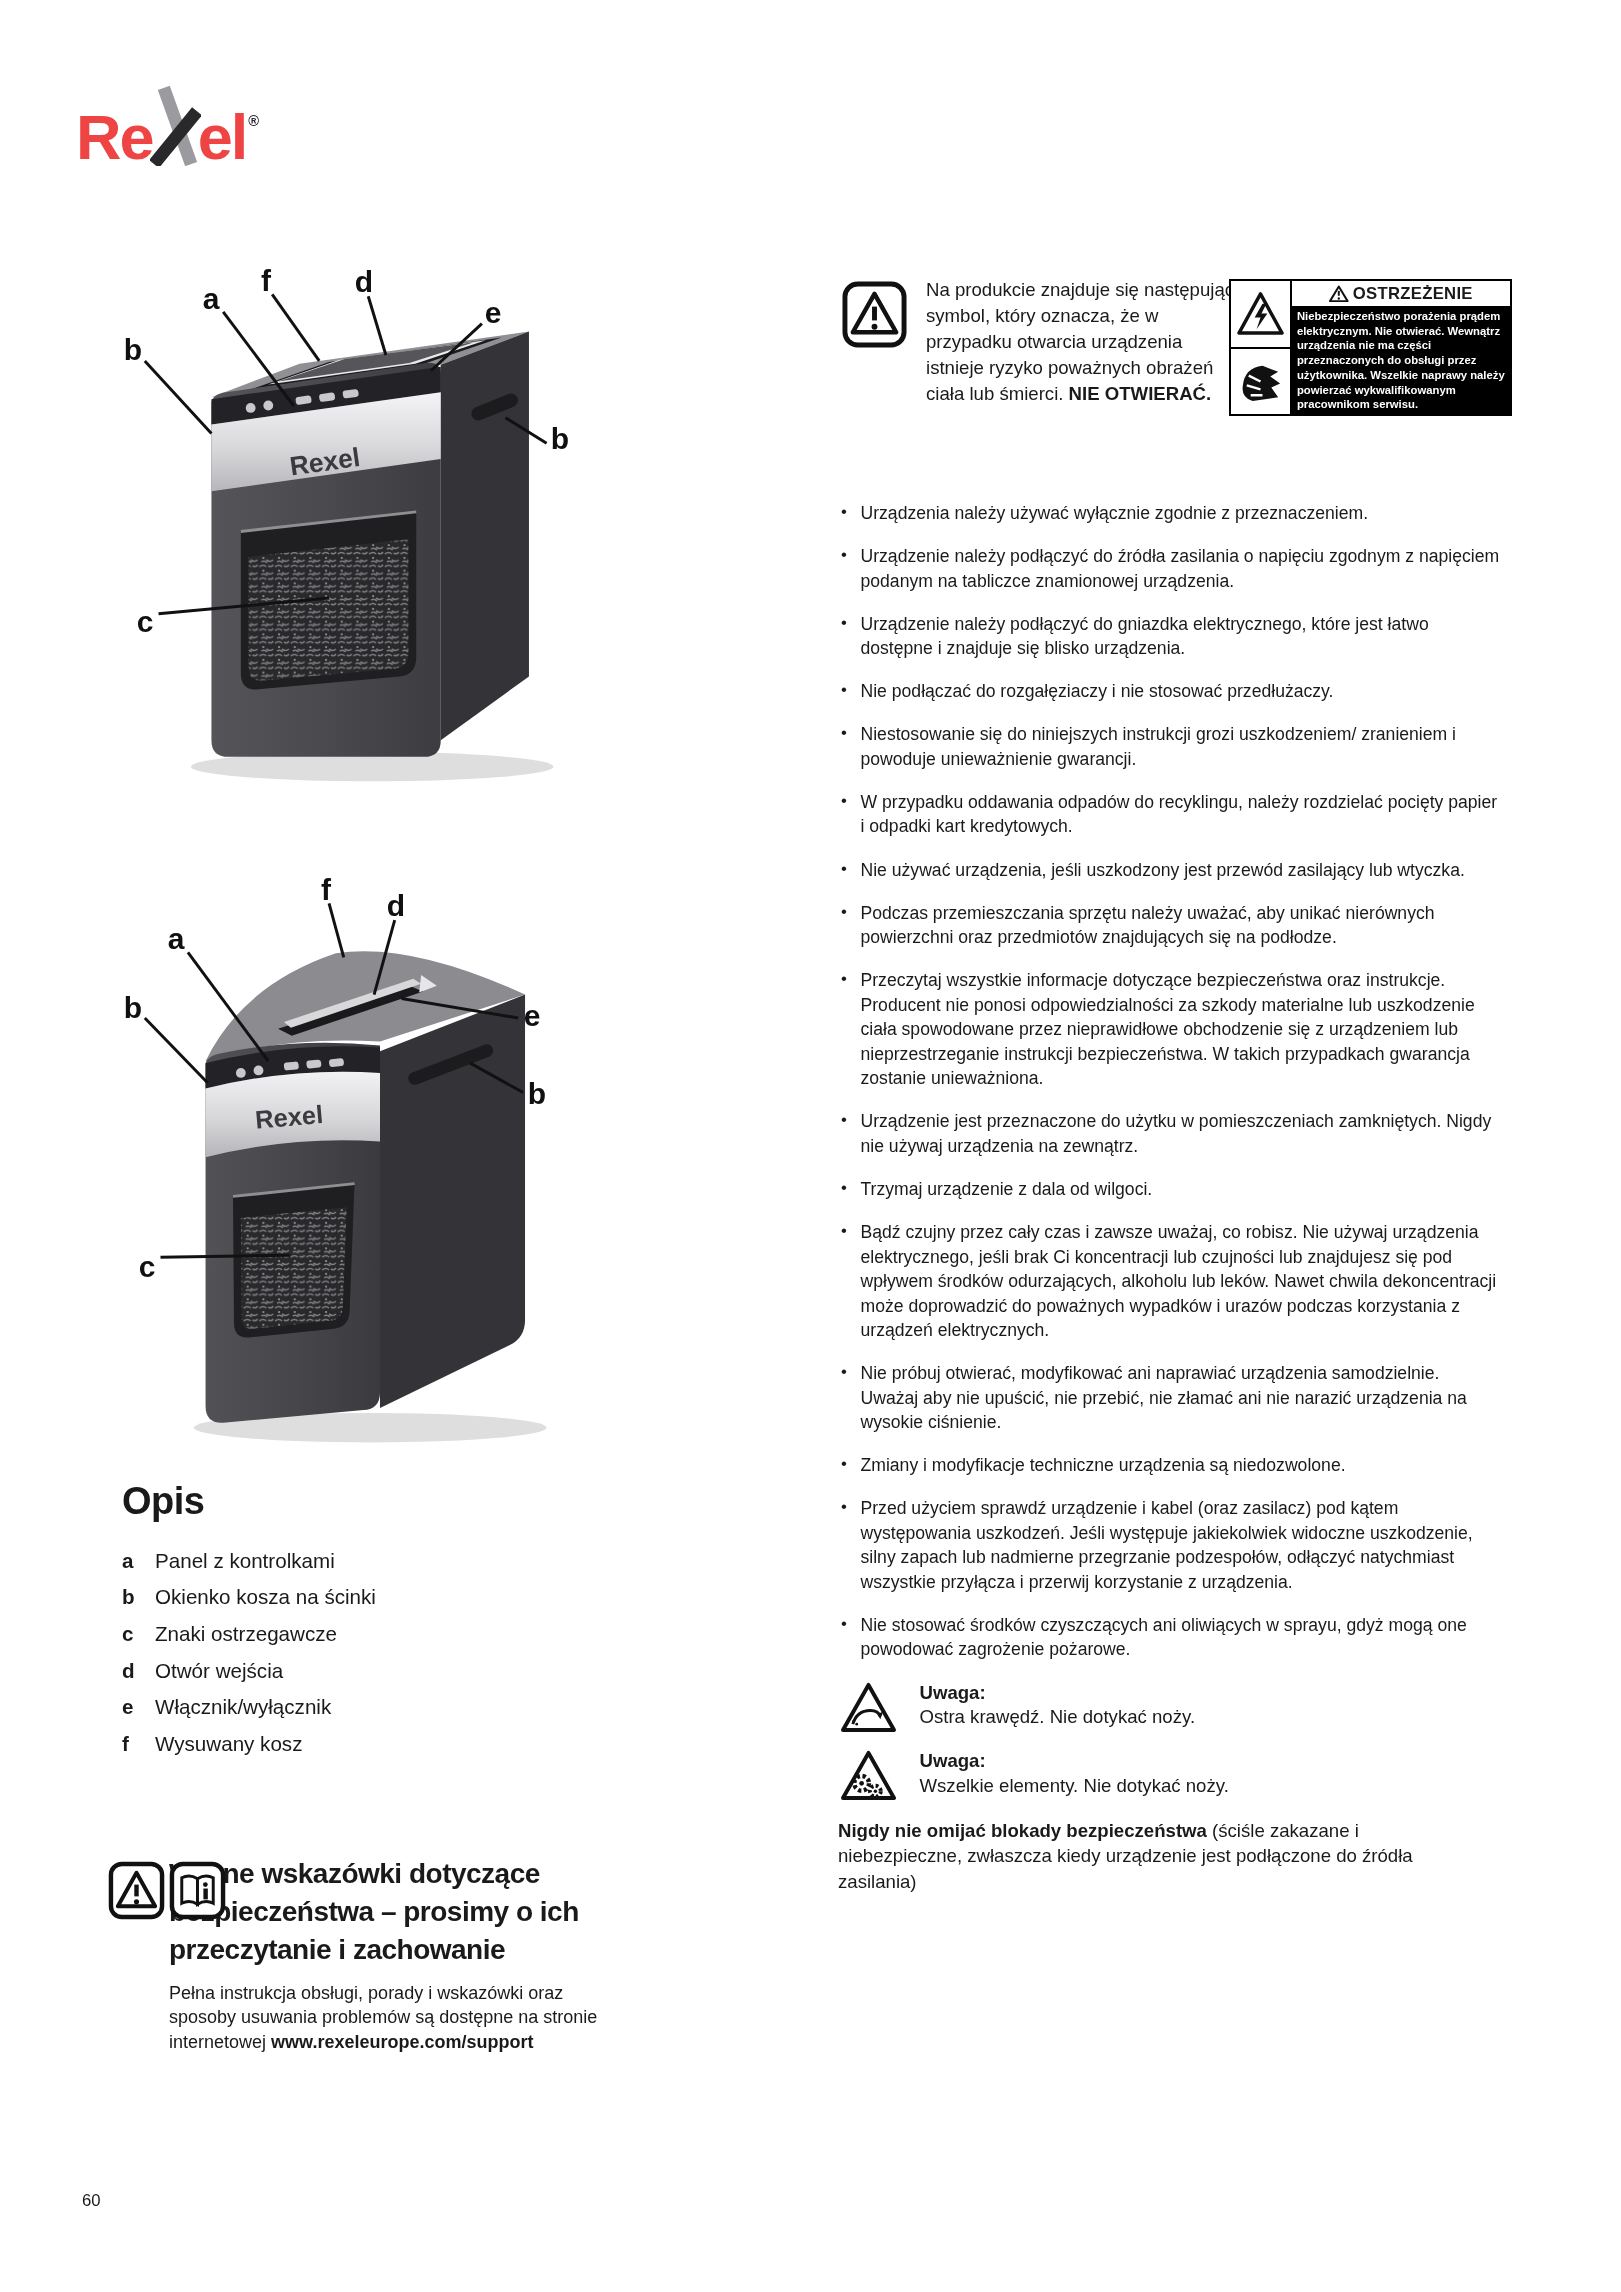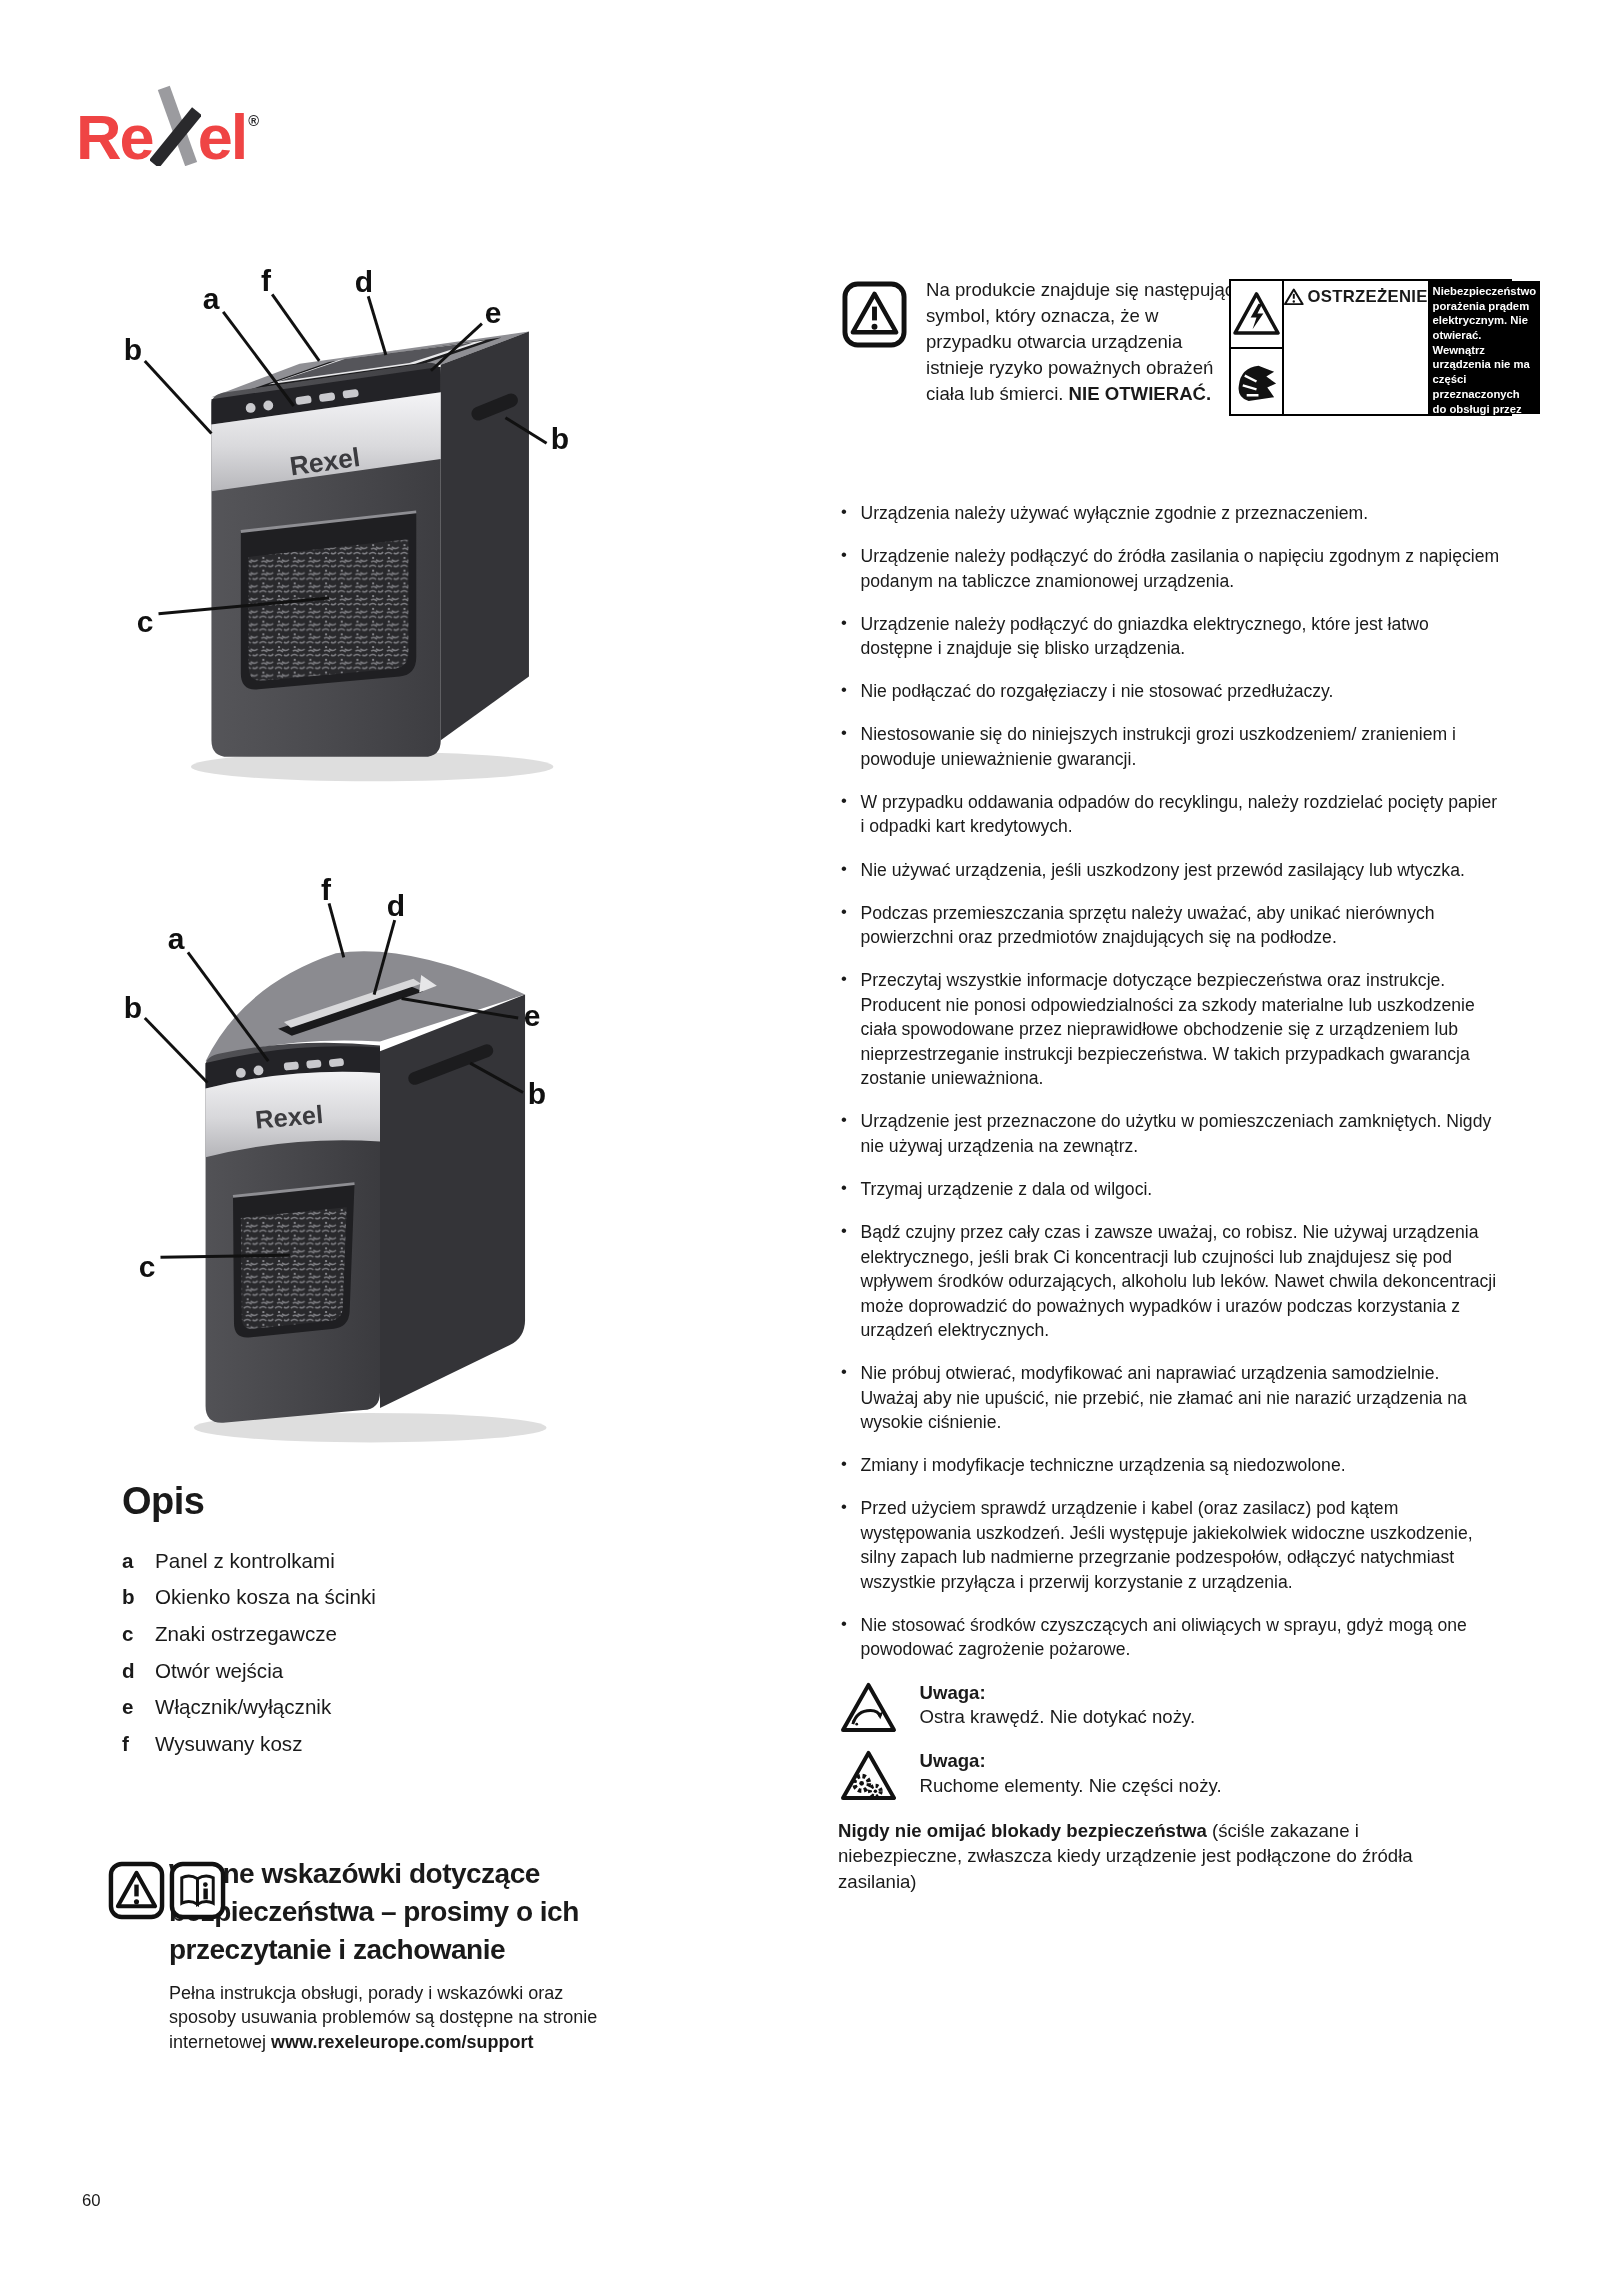--- a/index.html
+++ b/index.html
@@ -43,21 +43,21 @@
   #intro { position:relative; height:157px; }
   #intro .warn-sq { position:absolute; left:3.9px; top:3.9px; }
   #intro .intro-text { position:absolute; left:88px; top:0; width:319px; font-size:18.6px; line-height:26px; }
   #intro .intro-text b { font-weight:bold; }
 
   
   #warn-label { position:absolute; left:391px; top:2px; width:283px; height:137px; border:2px solid #000; background:#fff; display:flex; }
   #warn-label .picto-col { width:61px; border-right:2px solid #000; display:flex; flex-direction:column; }
   #warn-label .picto-cell { flex:1; display:flex; align-items:center; justify-content:center; }
   #warn-label .picto-cell + .picto-cell { border-top:2px solid #000; }
-  #warn-label .right-col { flex:1; display:flex; flex-direction:row; }
+  #warn-label .right-col { flex:1; display:flex; flex-direction:column; }
   #warn-label .wl-header { height:31px; display:flex; align-items:center; justify-content:center; gap:3.9px; background:#fff; }
   #warn-label .wl-header span { font-size:16.7px; font-weight:bold; letter-spacing:0.3px; }
   #warn-label .wl-body { flex:1; background:#000; color:#fff; font-size:11.3px; font-weight:bold; line-height:14.7px; padding:2.9px 3.9px 2px 4.9px; }
 
   
   #bullets { list-style:none; margin-top:67px; }
   #bullets li { position:relative; padding-left:22.5px; margin-bottom:18.6px; font-size:17.6px; line-height:24.5px; max-width:663px; }
   #bullets li::before { content:"•"; position:absolute; left:2.9px; top:-1px; font-size:16.7px; }
 
   
@@ -343,21 +343,21 @@
     <div class="notice">
       <svg class="tri" width="57" height="53" viewBox="0 0 58 54">
         <polygon points="29,4 55,50 3,50" fill="#fff" stroke="#111" stroke-width="4" stroke-linejoin="round"></polygon>
         <circle cx="22" cy="35" r="7.5" fill="none" stroke="#111" stroke-width="4.5" stroke-dasharray="3.4 2.6"></circle>
         <circle cx="22" cy="35" r="2.4" fill="#111"></circle>
         <circle cx="36" cy="43" r="5.5" fill="none" stroke="#111" stroke-width="4" stroke-dasharray="2.8 2.3"></circle>
         <circle cx="36" cy="43" r="1.8" fill="#111"></circle>
       </svg>
       <div>
         <div class="n-title">Uwaga:</div>
-        <div class="n-text">Ruchome elementy. Nie części noży.</div>
+        <div class="n-text">Wszelkie elementy. Nie dotykać noży.</div>
       </div>
     </div>
 
     <p id="final-note"><b>Nigdy nie omijać blokady bezpieczeństwa</b><span> (ściśle zakazane i niebezpieczne, zwłaszcza kiedy urządzenie jest podłączone do źródła zasilania)</span></p>
 
   </div>
 </div>
 
 
 </body></html>

